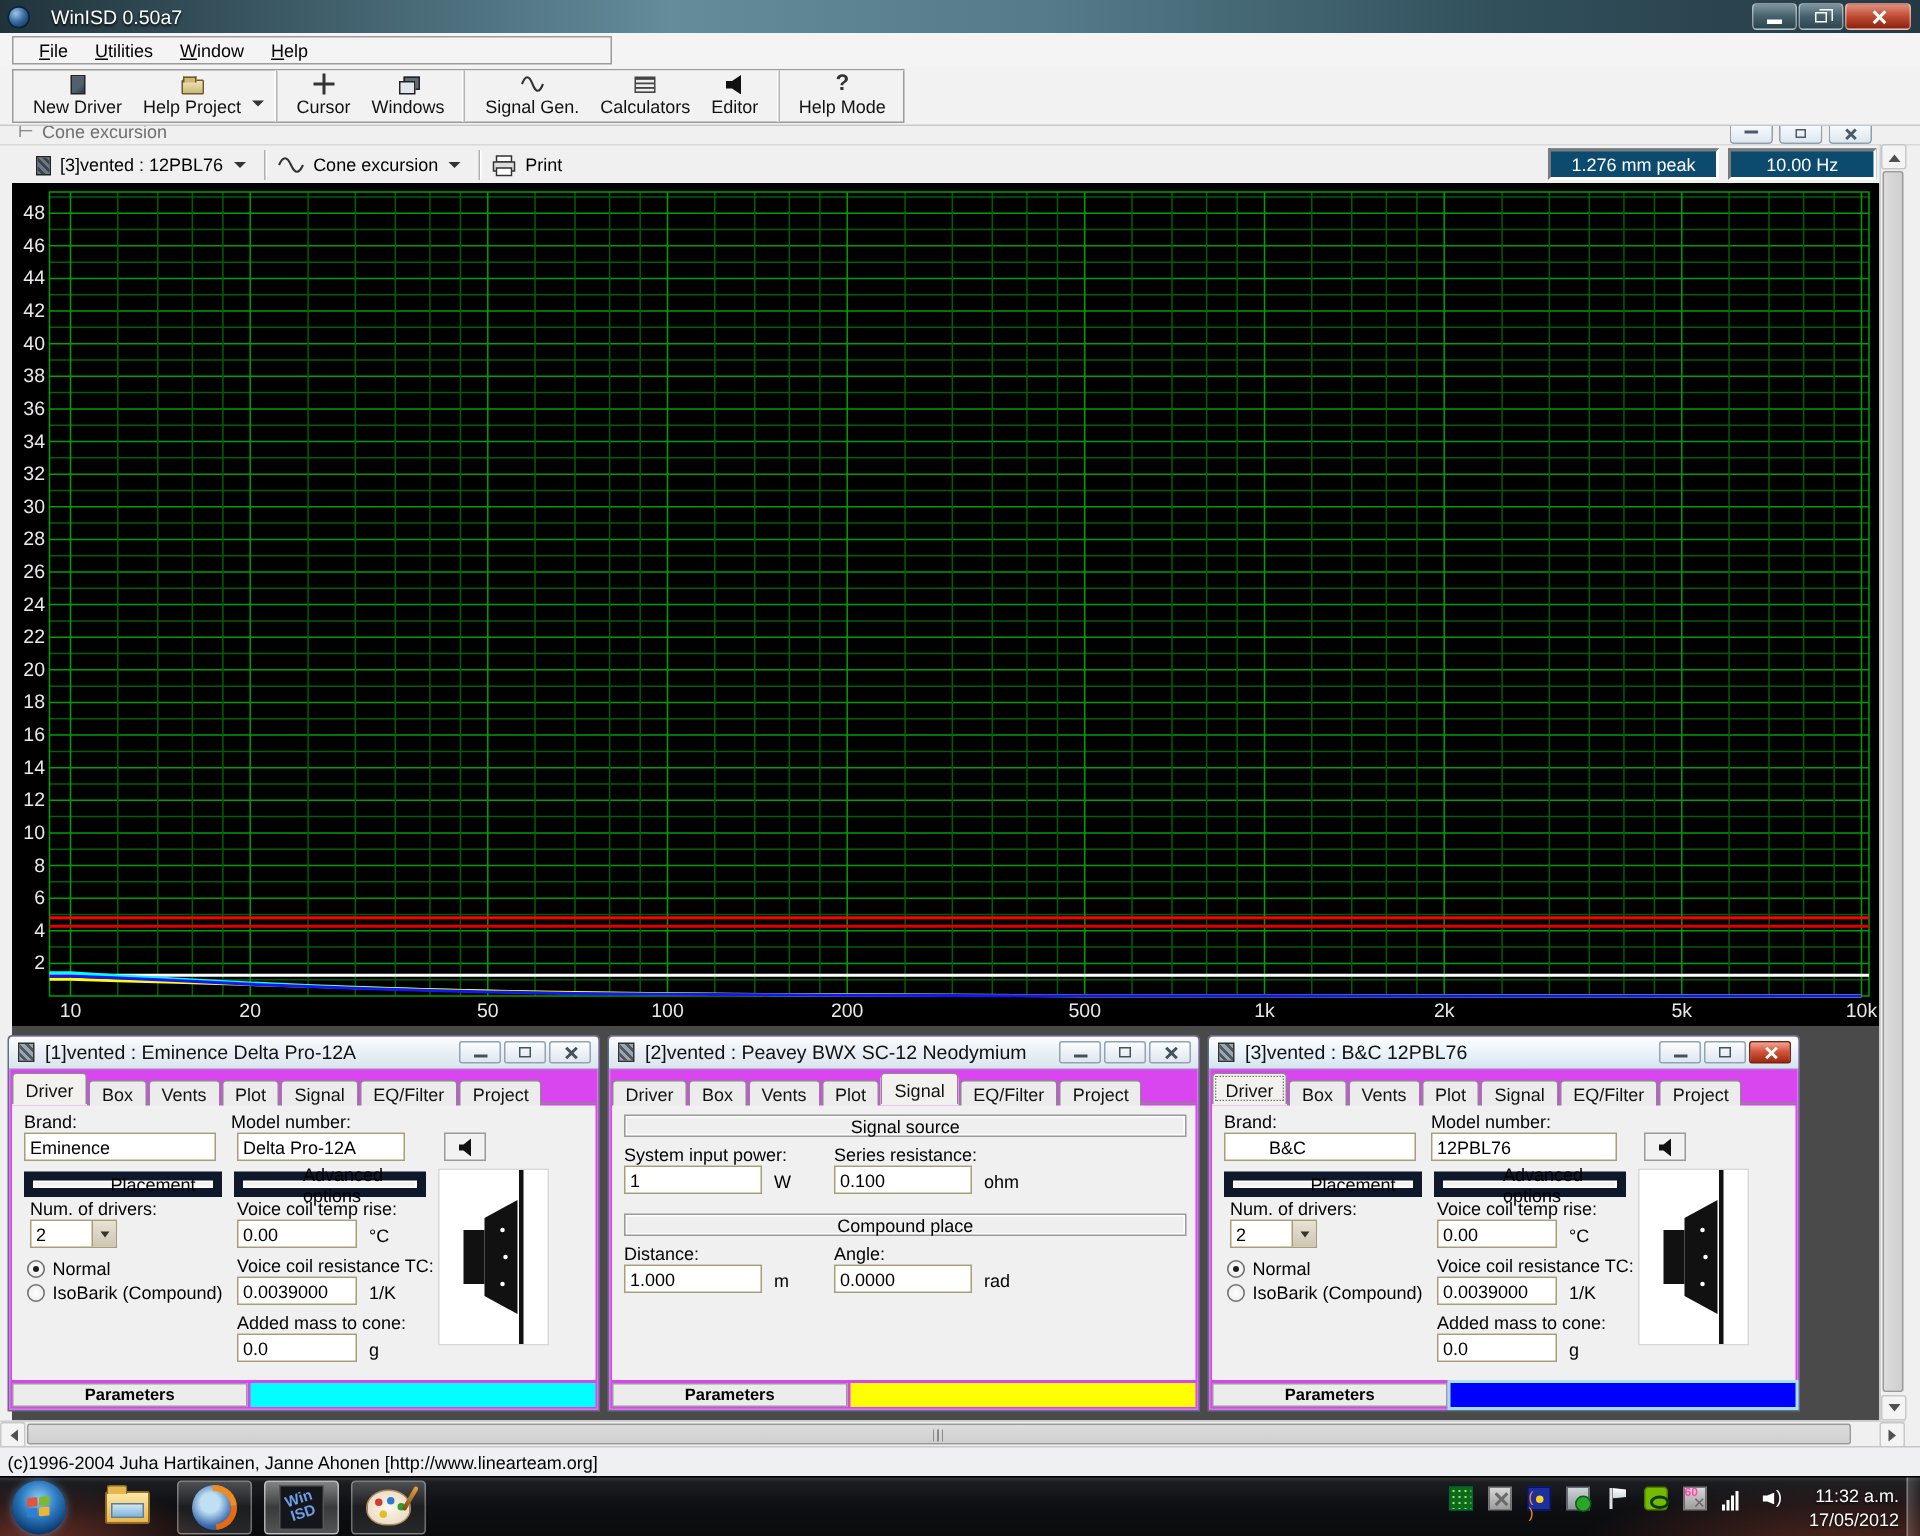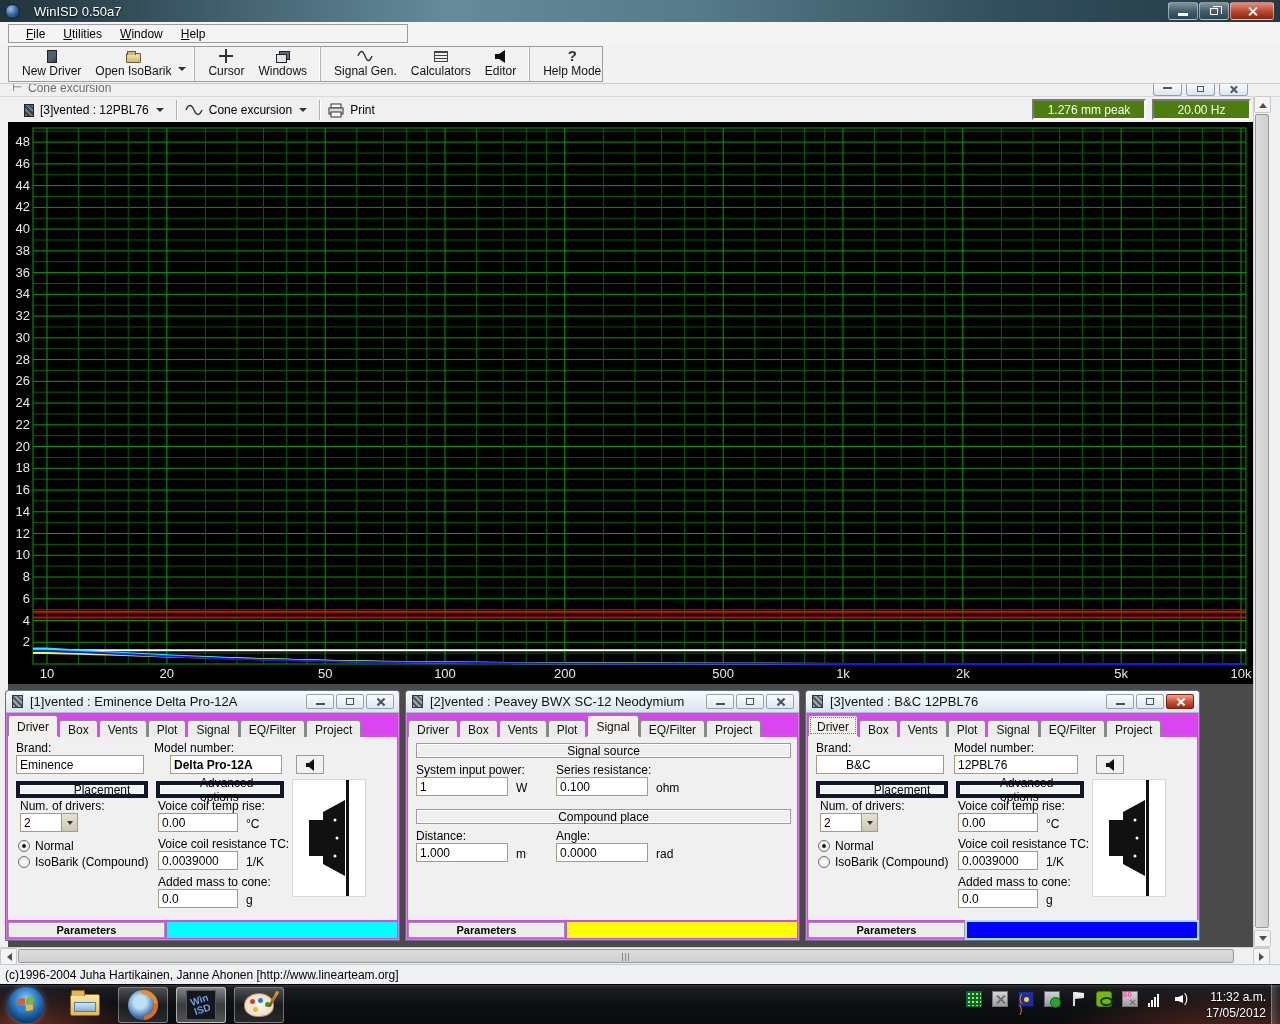--- a/index.html
+++ b/index.html
@@ -65,21 +65,21 @@
   .mdi-b .xx::before,.mdi-b .xx::after { content:""; position:absolute; left:4px; top:0; width:2px; height:9px; background:#4a5a68; }
   .mdi-b .xx::before { transform:rotate(45deg);} .mdi-b .xx::after { transform:rotate(-45deg);}
 
   
   .gbar { position:absolute; left:0; top:96px; width:1280px; height:26px; background:#f0f0f0; border-top:1px solid #d8d8d8; }
   .gbar-inner { position:absolute; left:24px; top:0; height:26px; display:flex; align-items:center; }
   .gsep { width:1px; height:20px; background:#b0b0b0; box-shadow:1px 0 0 #fff; margin:0 8px; }
   .gtxt { margin:0 3px 0 6px; }
   .garrow { width:0; height:0; border:4px solid transparent; border-top-color:#333; margin:4px 4px 0 4px; }
   .i-doc2 { width:10px; height:13px; background:repeating-linear-gradient(45deg,#6a7886 0 2px,#39444f 2px 4px); border:1px solid #222; }
-  .readout { position:absolute; top:2px; height:21px; background:#4d7c0f; color:#fff;
+  .readout { position:absolute; top:2px; height:21px; background:#0c4a6e; color:#fff;
     border-top:2px solid #7a7a7a; border-left:2px solid #7a7a7a; border-bottom:2px solid #fff; border-right:2px solid #fff;
     display:flex; align-items:center; justify-content:center; font-size:12px; }
   .r1 { left:1032px; width:114px; } .r2 { left:1152px; width:99px; }
 
   
   .chart { position:absolute; left:8px; top:122px; width:1245px; height:562px; background:#000; }
   .chart svg { display:block; }
 
   
   .mdi-lower { position:absolute; left:8px; top:684px; width:1245px; height:263px; background:#4a4a4a; }
@@ -118,21 +118,21 @@
 
   .tabs { position:absolute; left:2px; top:24px; right:2px; height:21px; border-bottom:1px solid #8a8a8a; }
   .tab { position:relative; display:inline-block; top:3px; height:18px; padding:2px 8px 0;
     border:1px solid #8a8a8a; border-bottom:none; border-radius:3px 3px 0 0; background:#ececec; margin-right:1px; font-size:12px; color:#111; }
   .tab.active { top:0px; height:21px; padding-top:4px; background:#f2f1ed; z-index:2; box-shadow:0 1px 0 #f2f1ed; }
   .tab.focus { outline:1px dotted #777; outline-offset:-3px; }
 
   .win-body { position:absolute; left:2px; top:46px; right:2px; bottom:20px; background:#f0f0f0; }
   .lab { position:absolute; font-size:12px; color:#000; white-space:nowrap; }
   .tin { position:absolute; height:19px; border:1px solid #a99d77; background:#fff; font-family:"Liberation Sans",sans-serif; font-size:12px; padding:0 3px; color:#000; }
-  .fbtn { position:absolute; height:17px; border:4px solid #0f172a; background:#f2f2f2; box-shadow:0 0 0 1px #fff inset;
+  .fbtn { position:absolute; height:17px; border:6px solid #0f172a; background:#f2f2f2; box-shadow:0 0 0 1px #fff inset;
     display:flex; align-items:center; justify-content:center; font-size:12px;padding-left:40px; }
   .combo { position:absolute; width:58px; height:19px; border:1px solid #a99d77; background:#fff; display:flex; }
   .combo .val { flex:1; padding:2px 3px; font-size:12px; }
   .combo .cb { width:16px; background:linear-gradient(#e8e2d4,#cfc7b4); border-left:1px solid #a99d77; display:flex; align-items:center; justify-content:center; }
   .combo .cb::after { content:""; width:0; height:0; border:3px solid transparent; border-top:4px solid #333; margin-top:3px; }
   .radio { position:absolute; display:flex; align-items:center; gap:5px; font-size:12px; }
   .rdot { width:12px; height:12px; border-radius:50%; border:1px solid #6d6d6d; background:radial-gradient(#fff,#e8e8e8); position:relative; }
   .radio.on .rdot::after { content:""; position:absolute; left:3px; top:3px; width:4px; height:4px; border-radius:50%; background:#1c1c1c; }
   .spk-btn { position:absolute; width:28px; height:19px; border:1px solid #9a9a9a; background:#f2f2f2; display:flex; align-items:center; justify-content:center; }
   .spk-box { position:absolute; left:284px; top:42px; width:74px; height:118px; background:#fff; border:1px solid #d8d8d8; }
@@ -238,21 +238,21 @@
         <div class="tbtn">
           <span class="ic">
               <span class="i-doc"></span>
             </span>
           <span class="cap">New Driver</span>
         </div>
         <div class="tbtn">
           <span class="ic">
               <span class="i-folder"></span>
             </span>
-          <span class="cap">Open IsoBarik</span>
+          <span class="cap">Help Project</span>
         </div>
         <span class="drop-arrow"></span>
       </div>
       <div class="tgroup">
         <div class="tbtn">
           <span class="ic">
               <span class="i-cursor"></span>
             </span>
           <span class="cap">Cursor</span>
         </div>
@@ -327,21 +327,21 @@
       <span class="garrow"></span>
       <span class="gsep"></span>
       <svg width="16" height="15">
         <rect x="3" y="1" width="10" height="4" fill="#fff" stroke="#333"></rect>
         <rect x="1" y="5" width="14" height="6" fill="#ddd" stroke="#333"></rect>
         <rect x="3" y="9" width="10" height="5" fill="#fff" stroke="#333"></rect>
       </svg>
       <span class="gtxt">Print</span>
     </div>
     <div class="readout r1">1.276 mm peak</div>
-    <div class="readout r2">20.00 Hz</div>
+    <div class="readout r2">10.00 Hz</div>
   </div>
 
   <div class="chart">
     <svg id="chart-svg" width="1245" height="562">
         <line x1="25" y1="531.128" x2="1238" y2="531.128" stroke="#005f00" stroke-width="1"></line>
         <line x1="25" y1="520.256" x2="1238" y2="520.256" stroke="#00a000" stroke-width="1"></line>
         <line x1="25" y1="509.384" x2="1238" y2="509.384" stroke="#005f00" stroke-width="1"></line>
         <line x1="25" y1="498.512" x2="1238" y2="498.512" stroke="#00a000" stroke-width="1"></line>
         <line x1="25" y1="487.64" x2="1238" y2="487.64" stroke="#005f00" stroke-width="1"></line>
         <line x1="25" y1="476.76800000000003" x2="1238" y2="476.76800000000003" stroke="#00a000" stroke-width="1"></line>
@@ -499,21 +499,21 @@
           </span>
       </span>
     </div>
     <div class="tabs">
       <span class="tab active">Driver</span><span class="tab">Box</span><span class="tab">Vents</span><span class="tab">Plot</span><span class="tab">Signal</span><span class="tab">EQ/Filter</span><span class="tab">Project</span>
     </div>
     <div class="win-body">
       <span class="lab" style="left:8px;top:4px">Brand:</span>
       <span class="lab" style="left:146px;top:4px">Model number:</span>
       <input class="tin" style="left: 8px; top: 18px; width: 128px;" value="Eminence">
-      <input class="tin" style="left: 162px; top: 18px; width: 112px; font-weight: bold;" value="Delta Pro-12A">
+      <input class="tin" style="left: 150px; top: 18px; width: 112px;" value="Delta Pro-12A">
       <span class="spk-btn" style="left:288px;top:18px">
           <svg width="12" height="12">
             <polygon points="10,0 5,4 2,4 2,8 5,8 10,12" fill="#111"></polygon>
           </svg>
         </span>
       <span class="fbtn" style="left:8px;top:44px;width:132px">Placement</span>
       <span class="fbtn" style="left:148px;top:44px;width:128px">Advanced options</span>
       <span class="lab" style="left:12px;top:62px">Num. of drivers:</span>
       <span class="lab" style="left:150px;top:62px">Voice coil temp rise:</span>
       <span class="combo" style="left:12px;top:76px">

